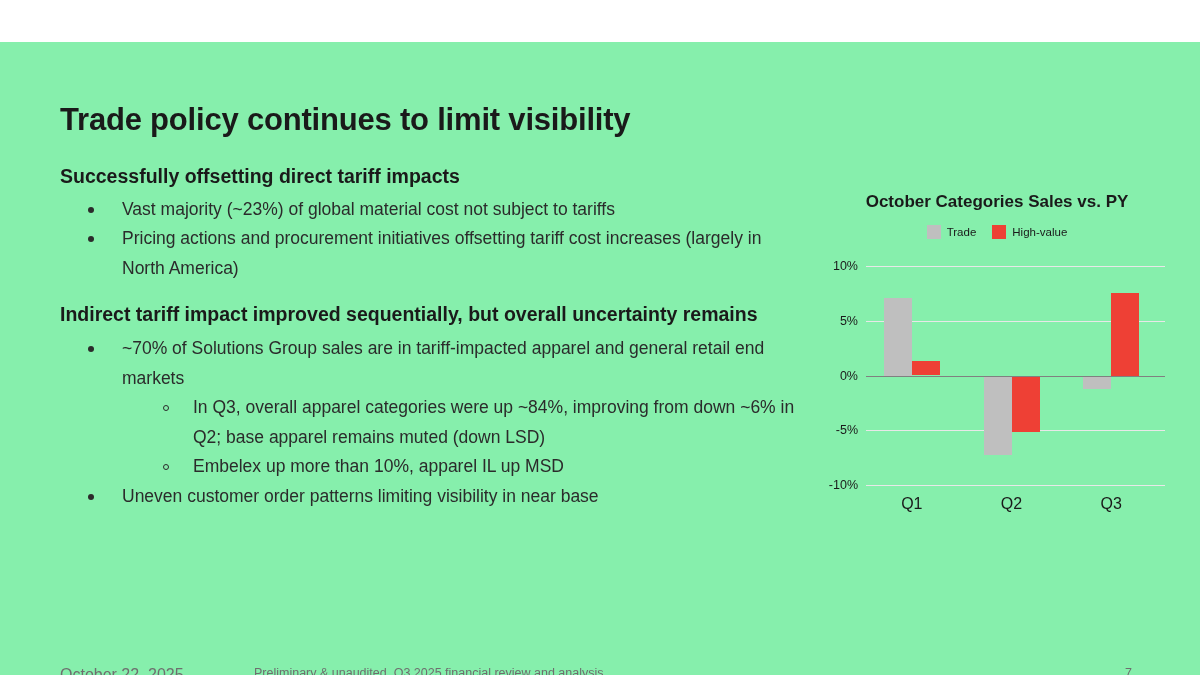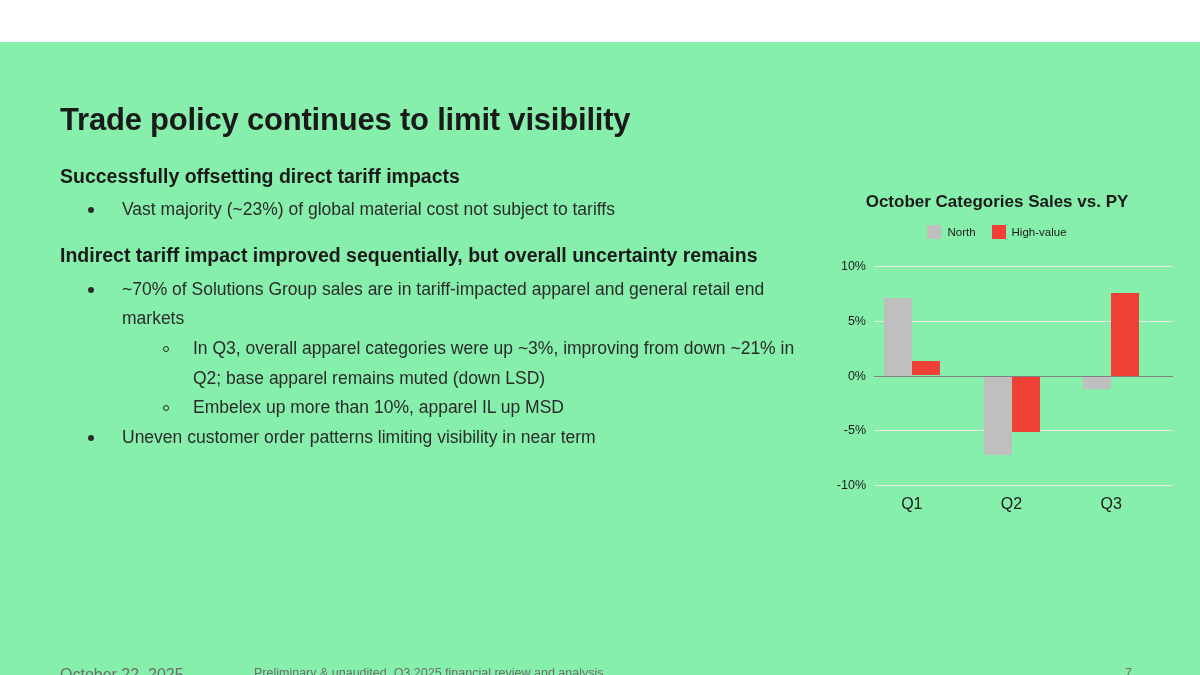--- a/index.html
+++ b/index.html
@@ -133,21 +133,21 @@
   
   #plot {
     position: absolute;
     left: 56px;
     top: 74px;
     width: 299px;
     height: 219px;   
   }
   .gridline {
     position: absolute;
-    left: 12px;
+    left: 4px;
     width: 299px;
     height: 1px;
     background: #e8e8e8;
   }
   .gridline.zero {
     background: #808080;
     height: 1.4px;
     z-index: 3;
   }
   .ytick {
@@ -202,50 +202,54 @@
   <div id="slide-title">Trade policy continues to limit visibility</div>
 
   <div id="body-col">
 
     <div class="section-head">Successfully offsetting direct tariff impacts</div>
     <ul class="bullets">
       <li class="bullet">
         <span class="dot"></span>
         <span>Vast majority (~23%) of global material cost not subject to tariffs</span>
       </li>
+      <li class="bullet">
+        <span class="dot"></span>
+        <span>Pricing actions and procurement initiatives offsetting tariff cost increases (largely in North America)</span>
+      </li>
     </ul>
 
     <div class="section-head two-line gap-before">Indirect tariff impact improved sequentially, but overall uncertainty remains</div>
     <ul class="bullets">
       <li class="bullet">
         <span class="dot"></span>
         <span>~70% of Solutions Group sales are in tariff-impacted apparel and general retail end markets</span>
       </li>
       <li class="bullet level2">
         <span class="dot"></span>
-        <span>In Q3, overall apparel categories were up ~3%, improving from down ~21% in Q2; base apparel remains muted (down LSD)</span>
+        <span>In Q3, overall apparel categories were up ~84%, improving from down ~6% in Q2; base apparel remains muted (down LSD)</span>
       </li>
       <li class="bullet level2">
         <span class="dot"></span>
         <span>Embelex up more than 10%, apparel IL up MSD</span>
       </li>
       <li class="bullet">
         <span class="dot"></span>
-        <span>Uneven customer order patterns limiting visibility in near term</span>
+        <span>Uneven customer order patterns limiting visibility in near base</span>
       </li>
     </ul>
 
   </div>
 
   <div id="chart">
     <div id="chart-title">October Categories Sales vs. PY</div>
     <div id="chart-legend">
       <span class="legend-item">
         <span class="legend-swatch" style="background: rgb(191, 191, 191);"></span>
-        <span>North</span>
+        <span>Trade</span>
       </span>
       <span class="legend-item">
         <span class="legend-swatch" style="background: rgb(238, 64, 53);"></span>
         <span>High-value</span>
       </span>
     </div>
     <div id="plot">
         <div class="gridline" style="top: 0px;">
           <span class="ytick" style="top: 0px;">10%</span>
         </div>

